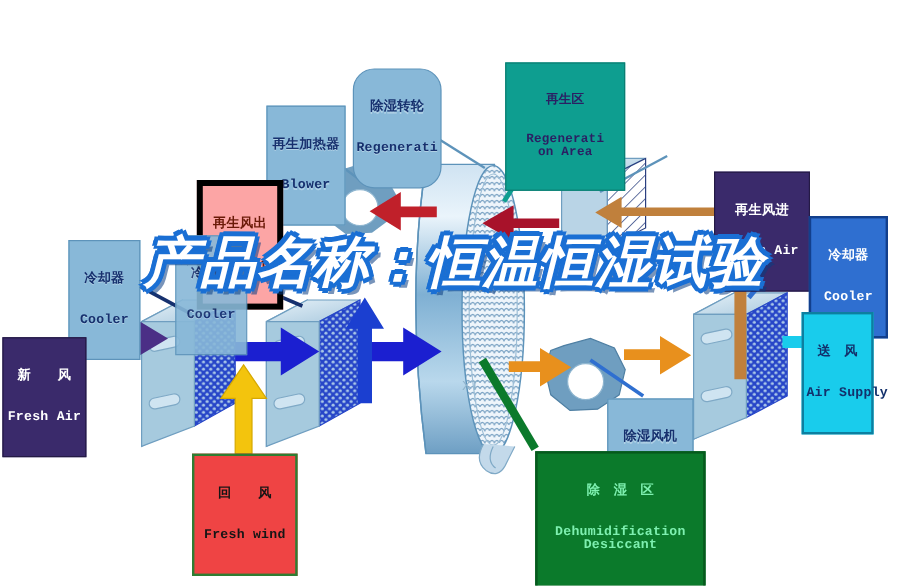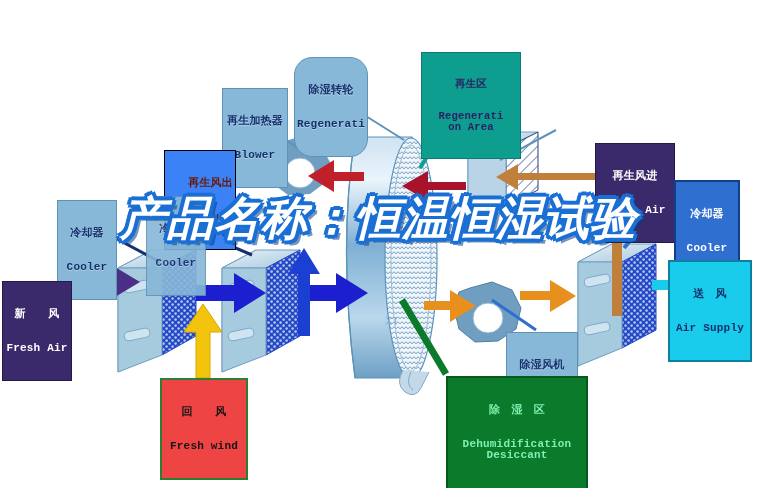--- a/index.html
+++ b/index.html
@@ -12,21 +12,21 @@
        line-height:1.05;white-space:pre;letter-spacing:.2px;}
   .lbl .cn{display:block;font-weight:bold;}
   .lbl .en{display:block;font-family:"Liberation Mono",monospace;font-weight:bold;}
 
   
   .lbl-blue{background:#88b8d8;color:#16306e;border:1px solid #5d93ba;
             text-shadow:0 1px 0 rgba(255,255,255,.35);}
   
   .lbl-teal{background:#0e9e90;color:#2b1f63;border:1px solid #0b7d72;}
   
-  .lbl-orange{background:#3b82f6;color:#6b1a08;border:1px solid #000000;text-align:right;}
+  .lbl-orange{background:#fca5a5;color:#6b1a08;border:5px solid #000000;}
   
   .lbl-purple{background:#3a2a6b;color:#ffffff;border:1px solid #241a45;}
   
   .lbl-bblue{background:#2f6fd0;color:#ffffff;border:2px solid #123f8c;}
   
   .lbl-cyan{background:#19ccec;color:#13306b;border:2px solid #0d7fa0;}
   
   .lbl-green{background:#0b7a2b;color:#7ef0b0;border:2px solid #06591d;}
   
   .lbl-yellow{background:#ef4444;color:#151515;border:2px solid #2e7d32;}
@@ -250,21 +250,21 @@
   <div class="lbl lbl-purple" style="left:2px;top:281px;width:70px;padding:3px 2px;font-size:11px;">
     <span class="cn">新　　风</span>
     <span class="en">Fresh Air</span>
   </div>
 
   <div class="lbl lbl-yellow" style="left:160px;top:378px;width:88px;padding:3px 2px;font-size:11px;">
     <span class="cn">回　　风</span>
     <span class="en">Fresh wind</span>
   </div>
 
-  <div class="lbl lbl-cyan" style="left:668px;top:260px;width:84px;padding:3px 2px;font-size:11px;">
+  <div class="lbl lbl-cyan" style="left:668px;top:260px;width:60px;padding:3px 2px;font-size:11px;">
     <span class="cn">送　风</span>
     <span class="en">Air Supply</span>
   </div>
 
   <div class="lbl lbl-blue" style="left:506px;top:332px;width:72px;padding:3px 2px;font-size:11px;">
     <span class="cn">除湿风机</span>
     <span class="en">Blower</span>
   </div>
 
   <div class="lbl lbl-green" style="left:446px;top:376px;width:142px;padding:3px 2px;font-size:11px;">

